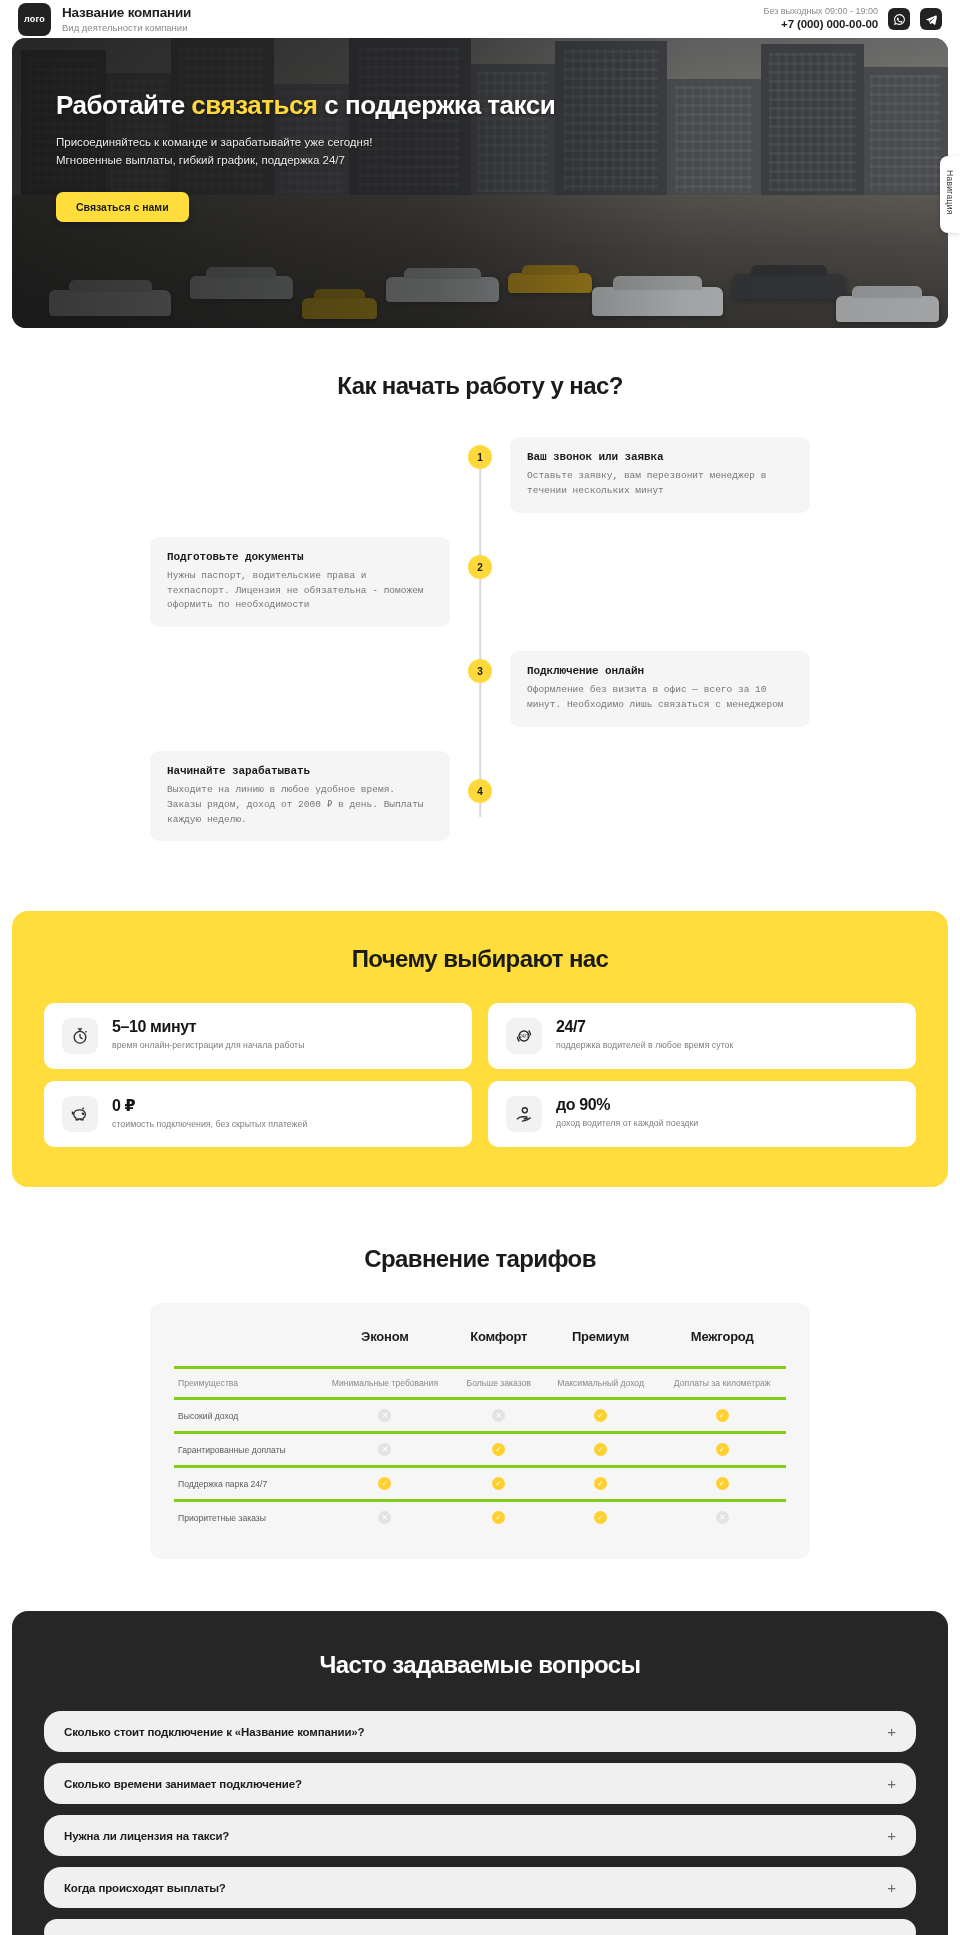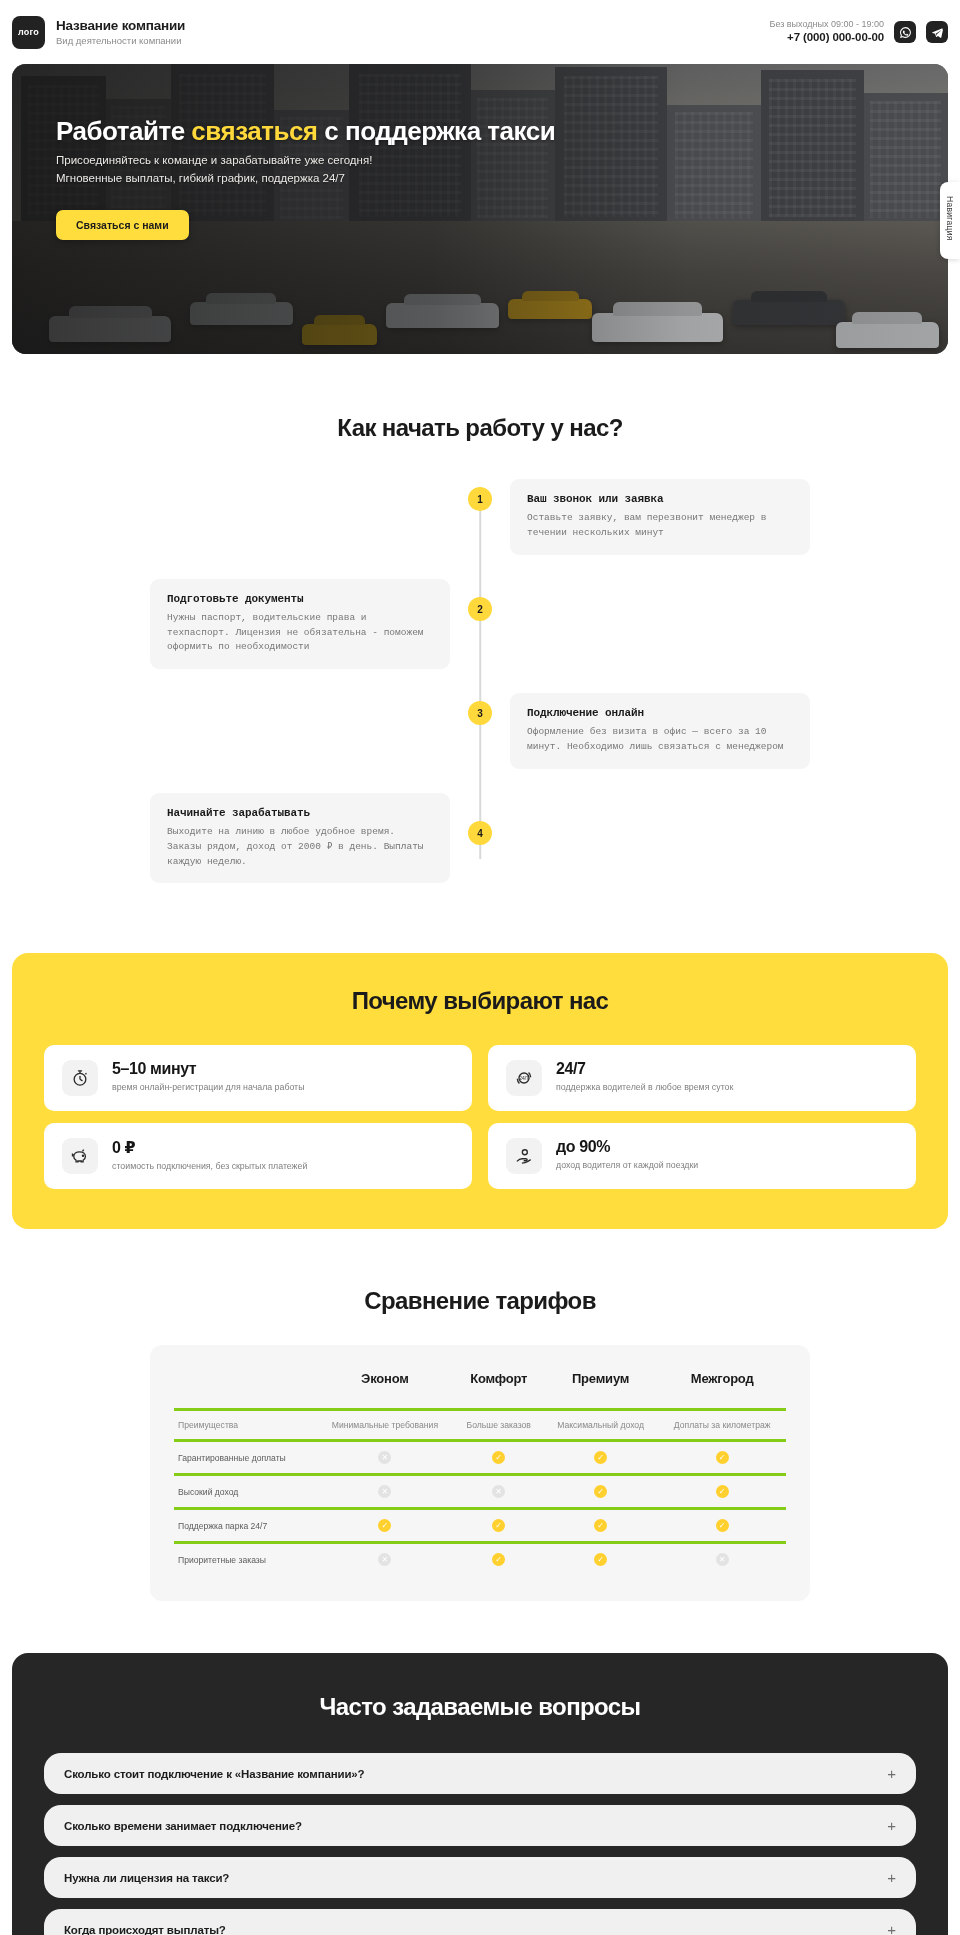--- a/index.html
+++ b/index.html
@@ -6,24 +6,24 @@
   html, body {
     width: 960px;
     background: #ffffff;
     font-family: "Liberation Sans", "DejaVu Sans", sans-serif;
     color: #1a1a1a;
   }
   body { width: 960px; height: 1935px; overflow: hidden; position: relative; }
 
   
   .header {
-    height: 64px;
+    height: 38px;
     display: flex;
     align-items: center;
-    padding: 0 12px;
+    padding: 0 18px;
     background: #ffffff;
   }
   .logo-box {
     width: 33px; height: 33px;
     background: #222222;
     border-radius: 8px;
     display: flex; align-items: center; justify-content: center;
     flex: 0 0 auto;
   }
   .logo-box span { color: #fff; font-size: 9px; font-weight: 700; letter-spacing: .2px; }
@@ -98,21 +98,21 @@
   }
   .hero-content {
     position: absolute; left: 44px; top: 52px; right: 300px;
   }
   .hero-h1 {
     font-size: 26px; line-height: 1.2; font-weight: 800; color: #ffffff;
     letter-spacing: -.5px; text-shadow: 0 1px 3px rgba(0,0,0,.4);
   }
   .hero-h1 .hl { color: #ffd93b; }
   .hero-sub {
-    margin-top: 5px; font-size: 11.5px; line-height: 1.55; color: #eceae6;
+    margin-top: 13px; font-size: 11.5px; line-height: 1.55; color: #eceae6;
     text-shadow: 0 1px 2px rgba(0,0,0,.45);
   }
   .hero-btn {
     margin-top: 22px; display: inline-block; border: 0; cursor: pointer;
     background: #ffdd3c; color: #1c1c1c;
     font-size: 10.5px; font-weight: 600; font-family: inherit;
     padding: 9px 20px; border-radius: 7px;
     box-shadow: 0 2px 6px rgba(0,0,0,.28);
   }
   .nav-tab {
@@ -125,21 +125,21 @@
     writing-mode: vertical-rl; font-size: 8.5px; color: #3a3a3a; letter-spacing: .3px;
   }
 
   
   .sec-title {
     text-align: center; font-size: 24px; font-weight: 800;
     letter-spacing: -.6px; color: #1b1b1b;
   }
 
   
-  .steps { margin-top: 60px; position: relative; padding-bottom: 10px; }
+  .steps { margin-top: 44px; position: relative; padding-bottom: 10px; }
   .steps-list { margin-top: 35px; position: relative; width: 660px; margin-left: auto; margin-right: auto; }
   .rail {
     position: absolute; left: 50%; transform: translateX(-50%);
     top: 24px; bottom: 24px; width: 1.5px; background: #d9d9d9;
   }
   .step { position: relative; display: flex; align-items: center; min-height: 80px; margin-bottom: 22px; }
   .step:last-child { margin-bottom: 0; }
   .step .card {
     width: 300px; background: #f5f5f5; border-radius: 9px; padding: 14px 17px; font-family: Liberation Mono, monospace;
   }
@@ -403,30 +403,30 @@
       </thead>
       <tbody>
         <tr class="sub">
           <td class="lead">Преимущества</td>
           <td>Минимальные требования</td>
           <td>Больше заказов</td>
           <td>Максимальный доход</td>
           <td>Доплаты за километраж</td>
         </tr>
         <tr>
-          <td class="lead">Гарантированные доплаты</td>
-          <td><span class="mark no">✕</span></td>
-          <td><span class="mark yes">✓</span></td>
-          <td><span class="mark yes">✓</span></td>
-          <td><span class="mark yes">✓</span></td>
-        </tr>
-        <tr>
           <td class="lead">Высокий доход</td>
           <td><span class="mark no">✕</span></td>
           <td><span class="mark no">✕</span></td>
+          <td><span class="mark yes">✓</span></td>
+          <td><span class="mark yes">✓</span></td>
+        </tr>
+        <tr>
+          <td class="lead">Гарантированные доплаты</td>
+          <td><span class="mark no">✕</span></td>
+          <td><span class="mark yes">✓</span></td>
           <td><span class="mark yes">✓</span></td>
           <td><span class="mark yes">✓</span></td>
         </tr>
         <tr>
           <td class="lead">Поддержка парка 24/7</td>
           <td><span class="mark yes">✓</span></td>
           <td><span class="mark yes">✓</span></td>
           <td><span class="mark yes">✓</span></td>
           <td><span class="mark yes">✓</span></td>
         </tr>

